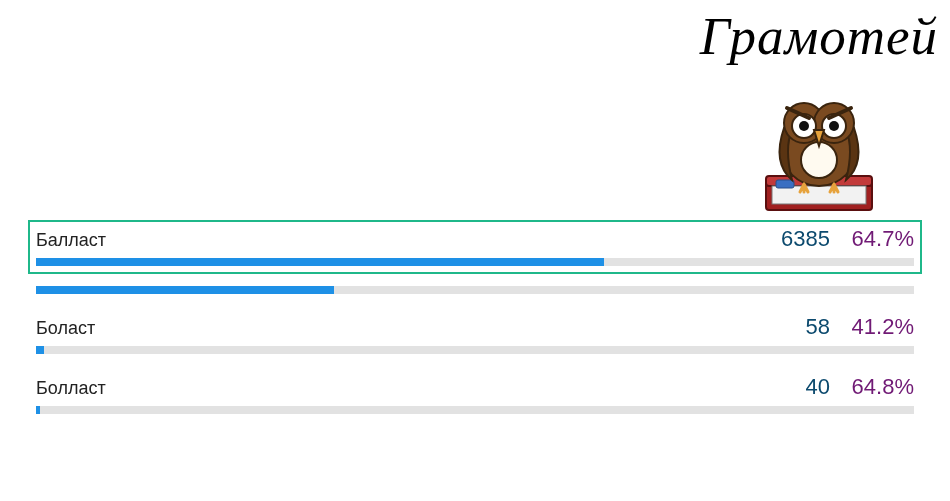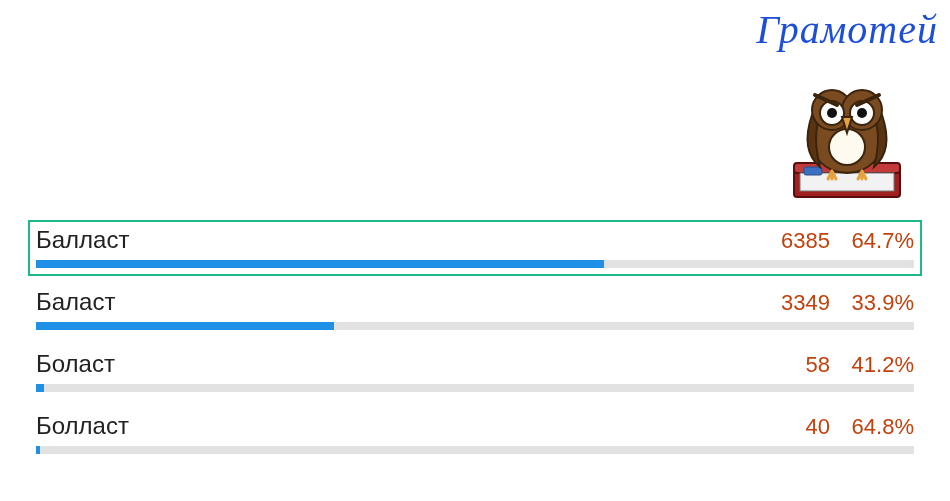--- a/index.html
+++ b/index.html
@@ -13,22 +13,22 @@
   }
   .brand {
     position: absolute;
     top: 6px;
     right: 12px;
     text-align: center;
   }
   .brand-title {
     font-family: "Brush Script MT", "Segoe Script", cursive;
     font-style: italic;
-    font-size: 40px;
-    color: #1d4ed8;
+    font-size: 53px;
+    color: #000000;
     letter-spacing: 1px;
     text-align: center;
   }
   .brand-logo {
     margin-top: 2px;
     display: flex;
     justify-content: center;
   }
   .brand-logo svg { display: block; }
 
@@ -46,35 +46,35 @@
     border: 2px solid #1fb88a;
     padding: 4px 6px 6px 6px;
   }
   .row-top {
     display: flex;
     align-items: baseline;
     margin-bottom: 6px;
   }
   .label {
     flex: 1;
-    font-size: 24px;
+    font-size: 18px;
     color: #222;
   }
   .count {
     width: 70px;
     text-align: right;
     font-size: 22px;
-    color: #c2410c;
+    color: #0c4a6e;
     margin-right: 12px;
   }
   .pct {
     width: 72px;
     text-align: right;
     font-size: 22px;
-    color: #c2410c;
+    color: #701a75;
   }
   .bar-track {
     width: 100%;
     height: 8px;
     background: #e2e2e2;
     position: relative;
   }
   .bar-fill {
     height: 100%;
     background: #1e90e6;
@@ -125,25 +125,20 @@
       <div class="row-top">
         <div class="label">Балласт</div>
         <div class="count">6385</div>
         <div class="pct">64.7%</div>
       </div>
       <div class="bar-track">
         <div class="bar-fill" style="width: 64.7%;"></div>
       </div>
     </div>
     <div class="row">
-      <div class="row-top">
-        <div class="label">Баласт</div>
-        <div class="count">3349</div>
-        <div class="pct">33.9%</div>
-      </div>
       <div class="bar-track">
         <div class="bar-fill" style="width: 33.9%;"></div>
       </div>
     </div>
     <div class="row">
       <div class="row-top">
         <div class="label">Боласт</div>
         <div class="count">58</div>
         <div class="pct">41.2%</div>
       </div>

